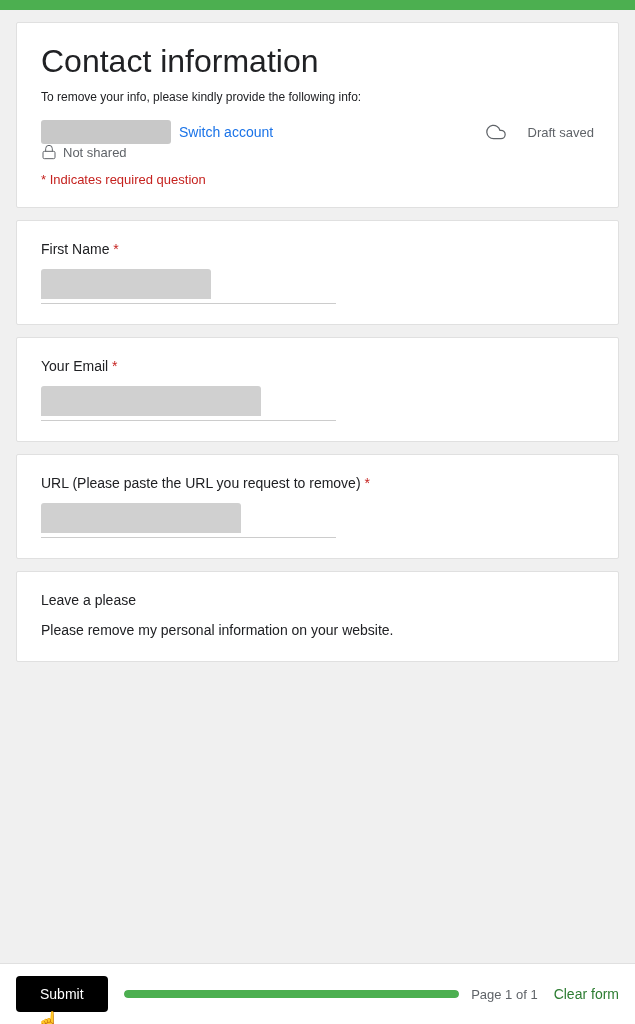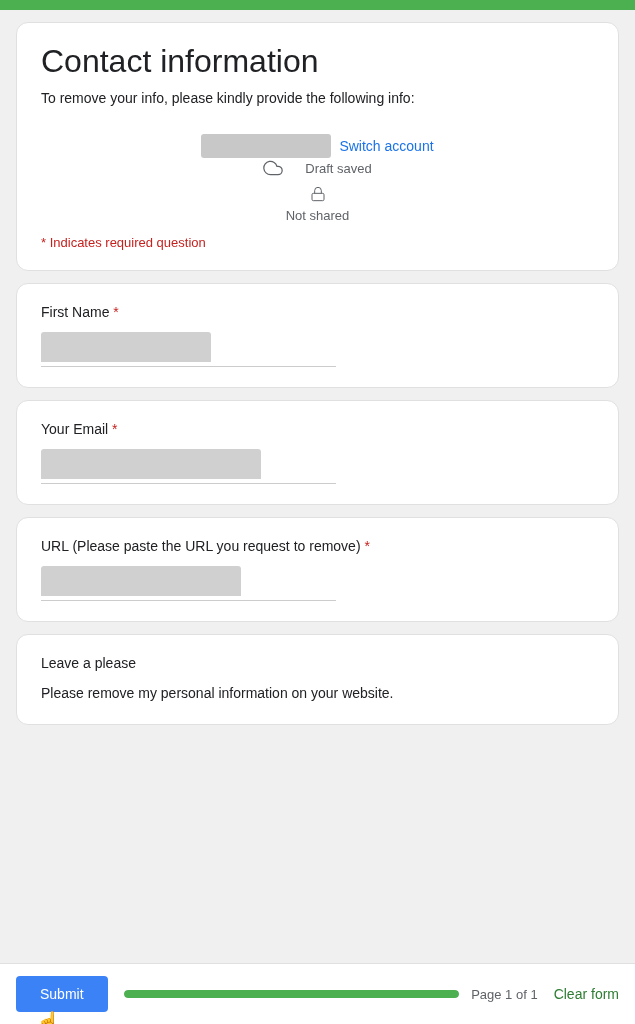--- a/index.html
+++ b/index.html
@@ -18,45 +18,43 @@
       width: 100%;
     }
 
     .page-content {
       padding: 12px 16px 80px 16px;
       flex: 1;
     }
 
     .card {
       background: #fff;
-      border-radius: 12px;
+      border-radius: 2px;
       margin-bottom: 12px;
       padding: 20px 24px;
       border: 1px solid #e0e0e0;
     }
 
     .page-title {
       font-size: 32px;
       font-weight: 400;
       color: #202124;
       margin-bottom: 10px;
     }
 
     .subtitle {
-      font-size: 14px;
-      color: #202124;
-      margin-bottom: 28px;
+      font-size: 12px;
+      color: #202124;
+      margin-bottom: 16px;
     }
 
     .account-row {
       display: flex;
       align-items: center;
       justify-content: space-between;
-      margin-bottom: 8px;
-      flex-direction: column;
     }
 
     .account-left {
       display: flex;
       align-items: center;
       gap: 8px;
     }
 
     .account-avatar {
       width: 130px;
@@ -85,21 +83,20 @@
       height: 20px;
     }
 
     .not-shared-row {
       display: flex;
       align-items: center;
       gap: 6px;
       color: #5f6368;
       font-size: 13px;
       margin-bottom: 12px;
-      flex-direction: column;
     }
 
     .not-shared-icon {
       width: 16px;
       height: 16px;
       color: #5f6368;
     }
 
     .required-notice {
       color: #c5221f;
@@ -135,21 +132,21 @@
       width: 635px;
       background: #fff;
       border-top: 1px solid #e0e0e0;
       display: flex;
       align-items: center;
       padding: 12px 16px;
       gap: 16px;
     }
 
     .submit-btn {
-      background: #3b82f6;
+      background: #000000;
       color: #fff;
       border: none;
       border-radius: 4px;
       padding: 10px 24px;
       font-size: 14px;
       font-weight: 500;
       cursor: pointer;
       min-width: 80px;
     }
 

